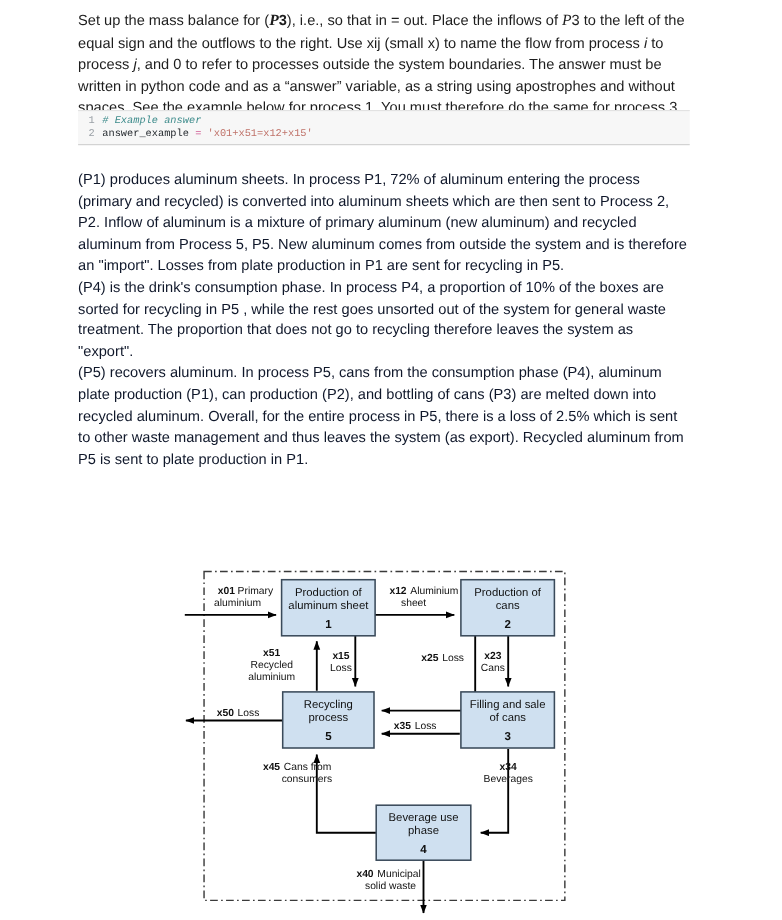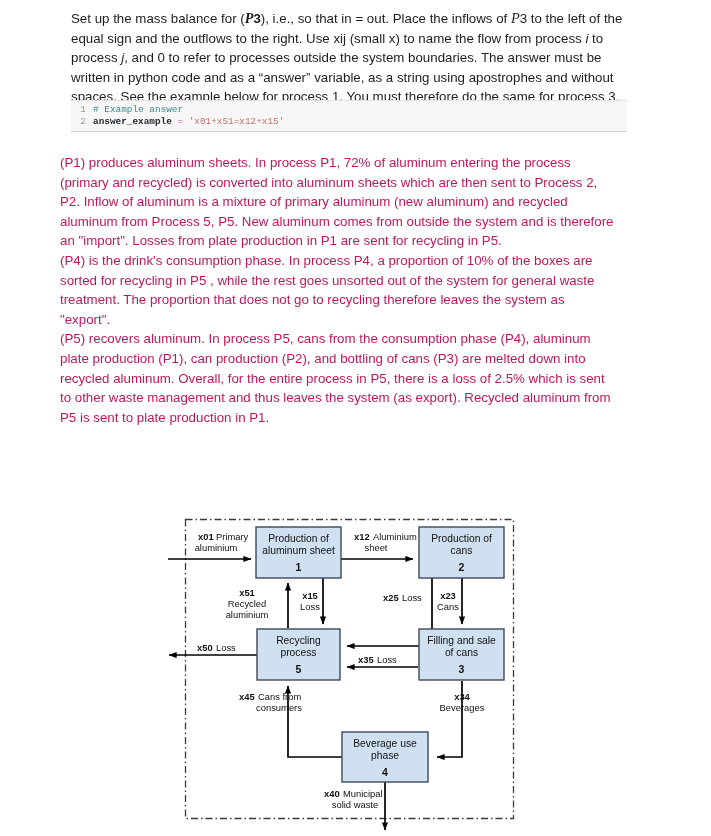--- a/index.html
+++ b/index.html
@@ -56,33 +56,33 @@
   }
   .gutter {
     width: 22px;
     text-align: right;
     padding-right: 7px;
     color: #9aa0a6;
     flex: 0 0 auto;
     user-select: none;
   }
   .ctext { color: #24292e; }
-  .c-comment { color: #3d8b8b; }
-  .c-var { color: #24292e; font-weight: bold; }
+  .c-comment { color: #3d8b8b; font-style: italic; }
+  .c-var { color: #24292e; font-weight: normal; }
   .c-op { color: #d15e96; }
   .c-str { color: #c0736a; }
 
   
   .para-wrap {
     position: absolute;
-    left: 60px; top: 153px;
+    left: 71px; top: 153px;
     width: 558px;
     font-size: 13.3px;
     line-height: 19.6px;
-    color: #be185d;
+    color: #0f172a;
   }
   .para { margin: 0 0 0 0; }
   .para + .para { margin-top: 0px; }
 
   
   .diagram {
     position: absolute;
     left: 0px; top: 500px;
     width: 711px;
     height: 336px;

